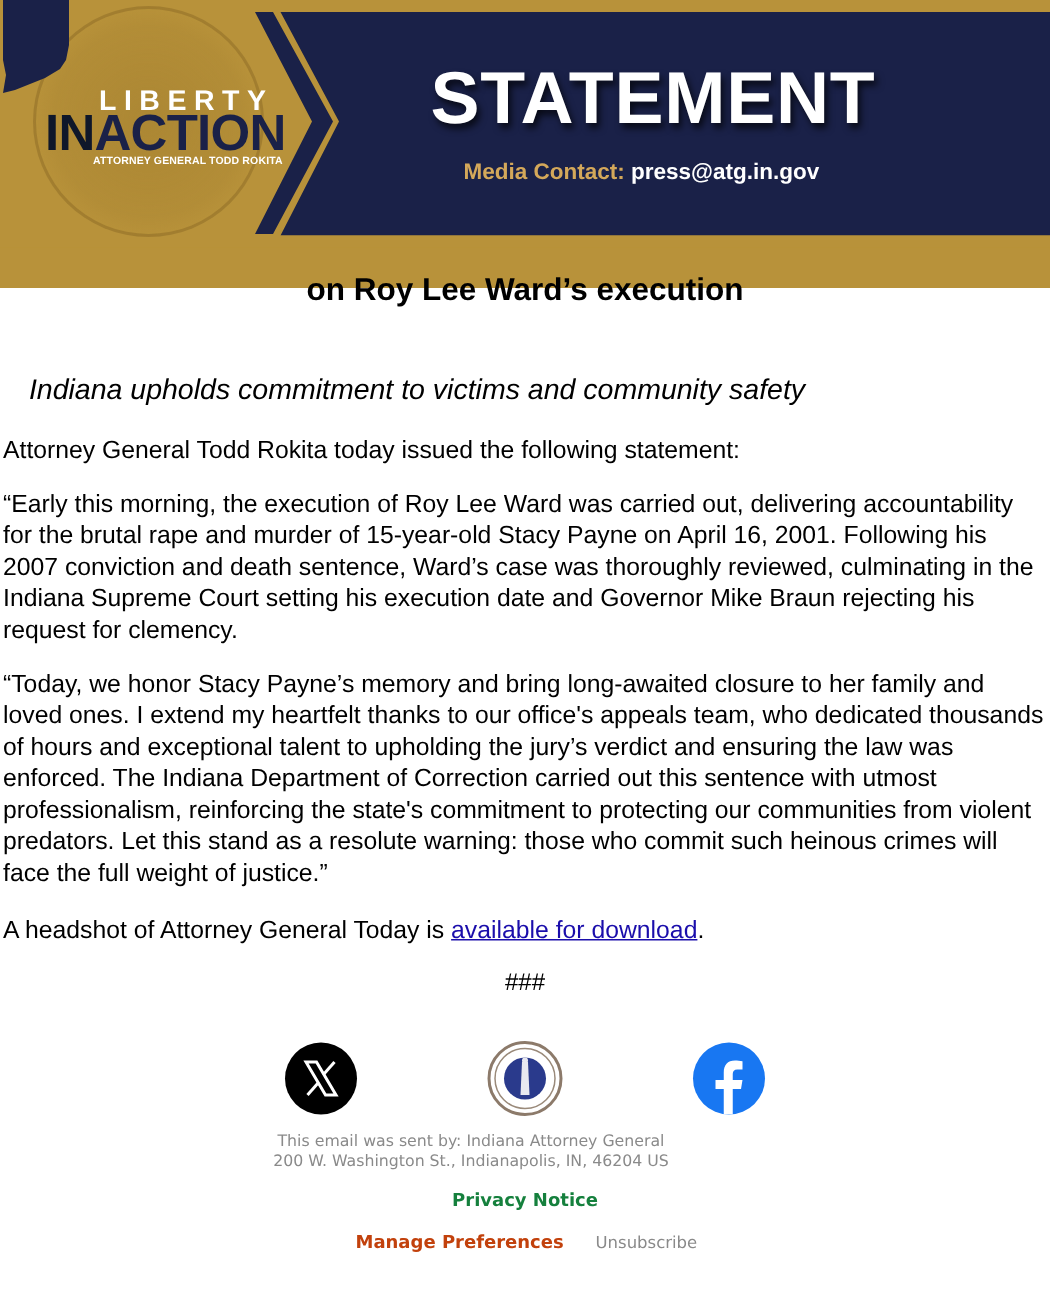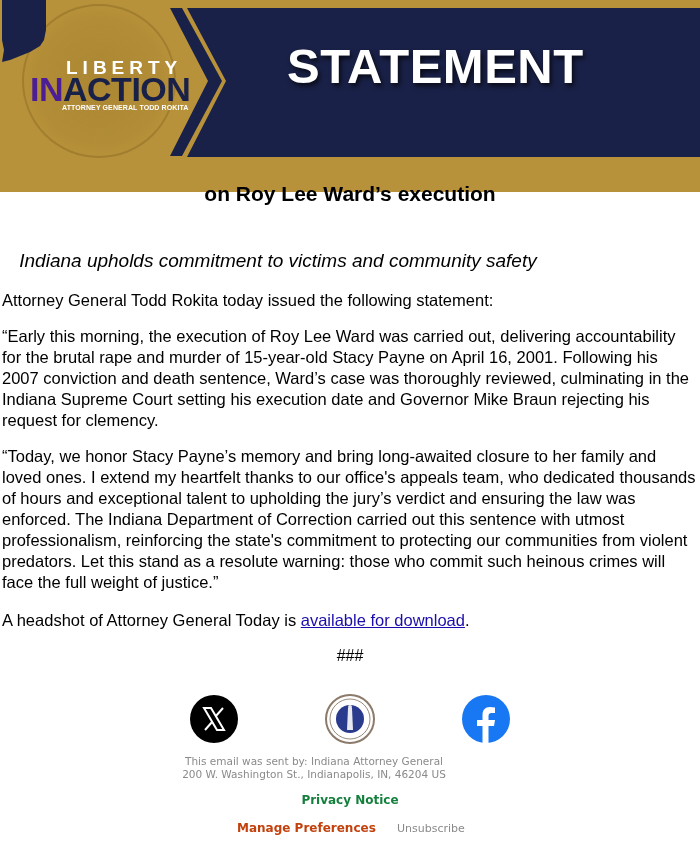--- a/index.html
+++ b/index.html
@@ -2,21 +2,21 @@
 <html><head>
 <meta charset="utf-8">
 <style>
   html, body { margin:0; padding:0; background:#ffffff; }
   body { width:700px; height:861px; overflow:hidden; position:relative; font-family:"Liberation Sans", sans-serif; color:#000; }
   .banner { position:absolute; left:0; top:0; width:700px; height:192px; background:#b8923a; overflow:hidden; }
   .banner svg { position:absolute; left:0; top:0; }
   .seal-bg { position:absolute; left:22px; top:4px; width:150px; height:150px; border-radius:50%; border:2px solid rgba(120,90,30,0.35); background:radial-gradient(circle, rgba(150,115,40,0.35) 0%, rgba(150,115,40,0.15) 60%, rgba(0,0,0,0) 72%); }
   .logo-liberty { position:absolute; left:66px; top:57px; font-size:19px; font-weight:bold; letter-spacing:5px; color:#ffffff; }
   .logo-inaction { position:absolute; left:30px; top:72px; font-size:34px; font-weight:bold; letter-spacing:-0.5px; line-height:34px; }
-  .logo-inaction .in { color:#4c1d95; }
+  .logo-inaction .in { color:#0f172a; }
   .logo-inaction .action { color:#1a2148; }
   .logo-sub { position:absolute; left:62px; top:104px; font-size:7px; font-weight:bold; color:#ffffff; letter-spacing:0.1px; }
   .state-shape { position:absolute; left:17px; top:58px; }
   .statement-title { position:absolute; left:287px; top:38px; font-size:49px; font-weight:bold; color:#ffffff; text-shadow:2px 3px 5px rgba(0,0,0,0.7); letter-spacing:0.5px; }
   .media-line { position:absolute; left:309px; top:106px; font-size:15px; font-weight:bold; }
   .media-label { color:#d4a85a; }
   .media-email { color:#ffffff; }
 
   .headline { position:absolute; left:0; top:180px; width:700px; text-align:center; font-size:21px; font-weight:bold; line-height:27px; }
   .subhead { position:absolute; left:0; top:250px; width:556px; text-align:center; font-size:19px; font-style:italic; }
@@ -52,20 +52,24 @@
     <rect x="0" y="157" width="700" height="8" fill="#b8923a"></rect>
   </svg>
   <div class="seal-bg"></div>
   <svg class="state-shape" width="48" height="62" viewBox="0 0 48 62">
     <polygon points="2,0 46,0 46,30 44,40 40,46 30,52 20,56 10,60 2,62 4,50 2,40" fill="#1a2148"></polygon>
   </svg>
   <div class="logo-liberty">LIBERTY</div>
   <div class="logo-inaction"><span class="in">IN</span><span class="action">ACTION</span></div>
   <div class="logo-sub">ATTORNEY GENERAL TODD ROKITA</div>
   <div class="statement-title">STATEMENT</div>
+  <div class="media-line">
+    <span class="media-label">Media Contact:</span>
+    <span class="media-email">press@atg.in.gov</span>
+  </div>
 </div>
 
 <div class="headline">
   <div>on Roy Lee Ward’s execution</div>
 </div>
 <div class="subhead">Indiana upholds commitment to victims and community safety</div>
 
 <div class="para p1">Attorney General Todd Rokita today issued the following statement:</div>
 <div class="para p2">“Early this morning, the execution of Roy Lee Ward was carried out, delivering accountability for the brutal rape and murder of 15-year-old Stacy Payne on April 16, 2001. Following his 2007 conviction and death sentence, Ward’s case was thoroughly reviewed, culminating in the Indiana Supreme Court setting his execution date and Governor Mike Braun rejecting his request for clemency.</div>
 <div class="para p3">“Today, we honor Stacy Payne’s memory and bring long-awaited closure to her family and loved ones. I extend my heartfelt thanks to our office's appeals team, who dedicated thousands of hours and exceptional talent to upholding the jury’s verdict and ensuring the law was enforced. The Indiana Department of Correction carried out this sentence with utmost professionalism, reinforcing the state's commitment to protecting our communities from violent predators. Let this stand as a resolute warning: those who commit such heinous crimes will face the full weight of justice.”</div>

